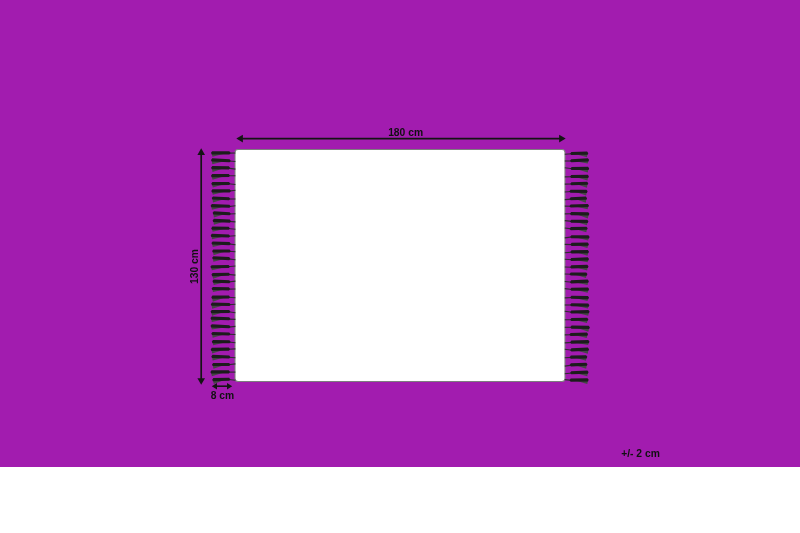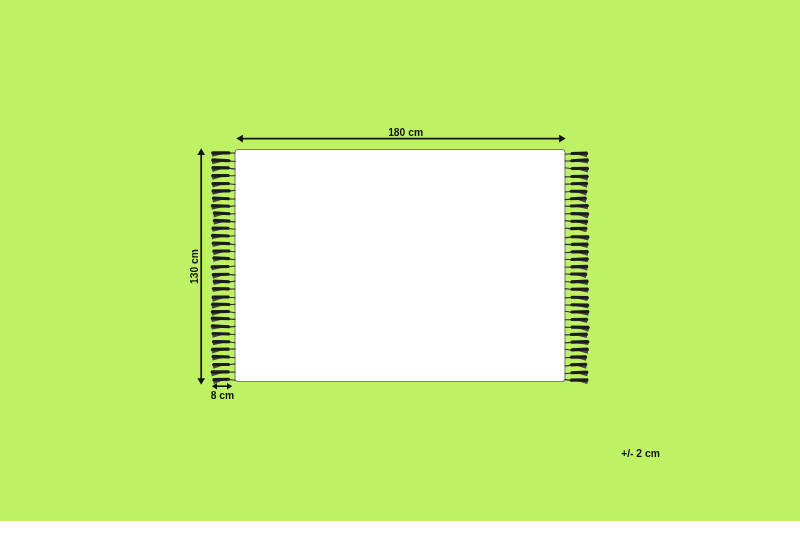--- a/index.html
+++ b/index.html
@@ -1,16 +1,16 @@
 <!DOCTYPE html>
 <html><head>
 <meta charset="utf-8">
 <style>
   html,body { margin:0; padding:0; background:#ffffff; }
-  .canvas { position:relative; width:800px; height:521px; background:#bef264;
+  .canvas { position:relative; width:800px; height:467px; background:#a21caf;
              font-family:"Liberation Sans", sans-serif; }
   svg { position:absolute; left:0; top:0; }
   text { font-family:"Liberation Sans", sans-serif; font-weight:bold; fill:#111111; }
 </style>
 </head>
 <body>
 <div class="canvas">
 <svg width="800" height="533" viewBox="0 0 800 533">
 
 <rect x="235" y="149.5" width="330" height="232" rx="3" ry="3" fill="#ffffff" stroke="#7e7e7e" stroke-width="1.1"></rect>

